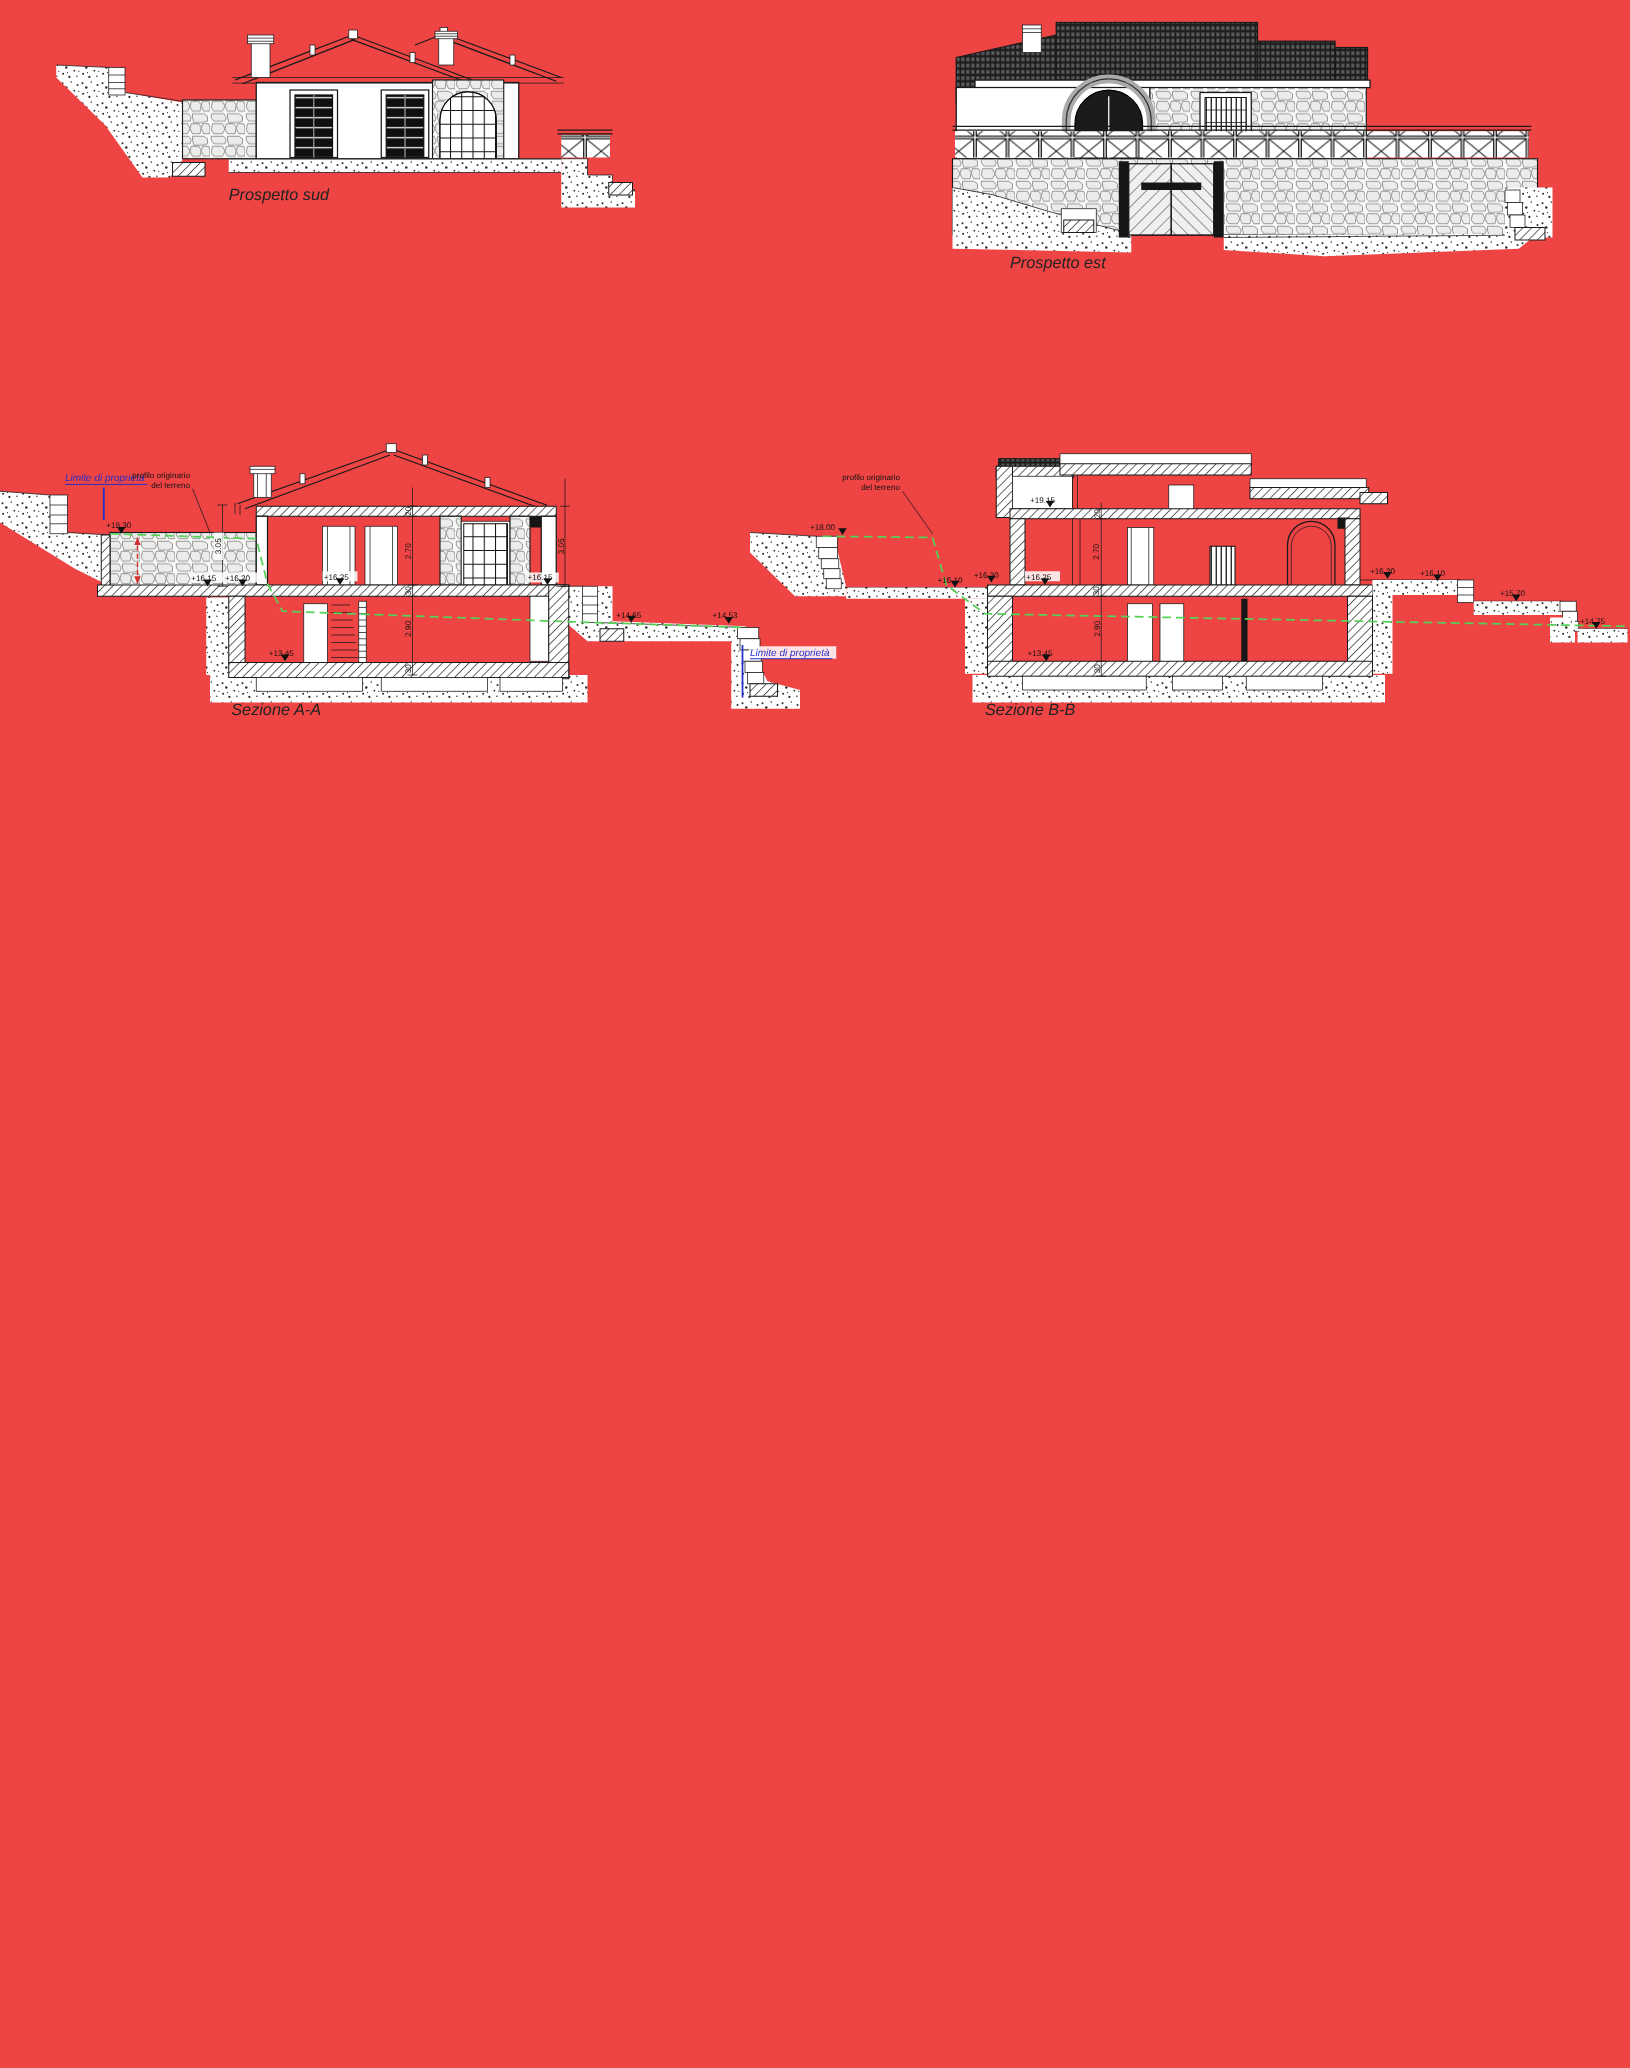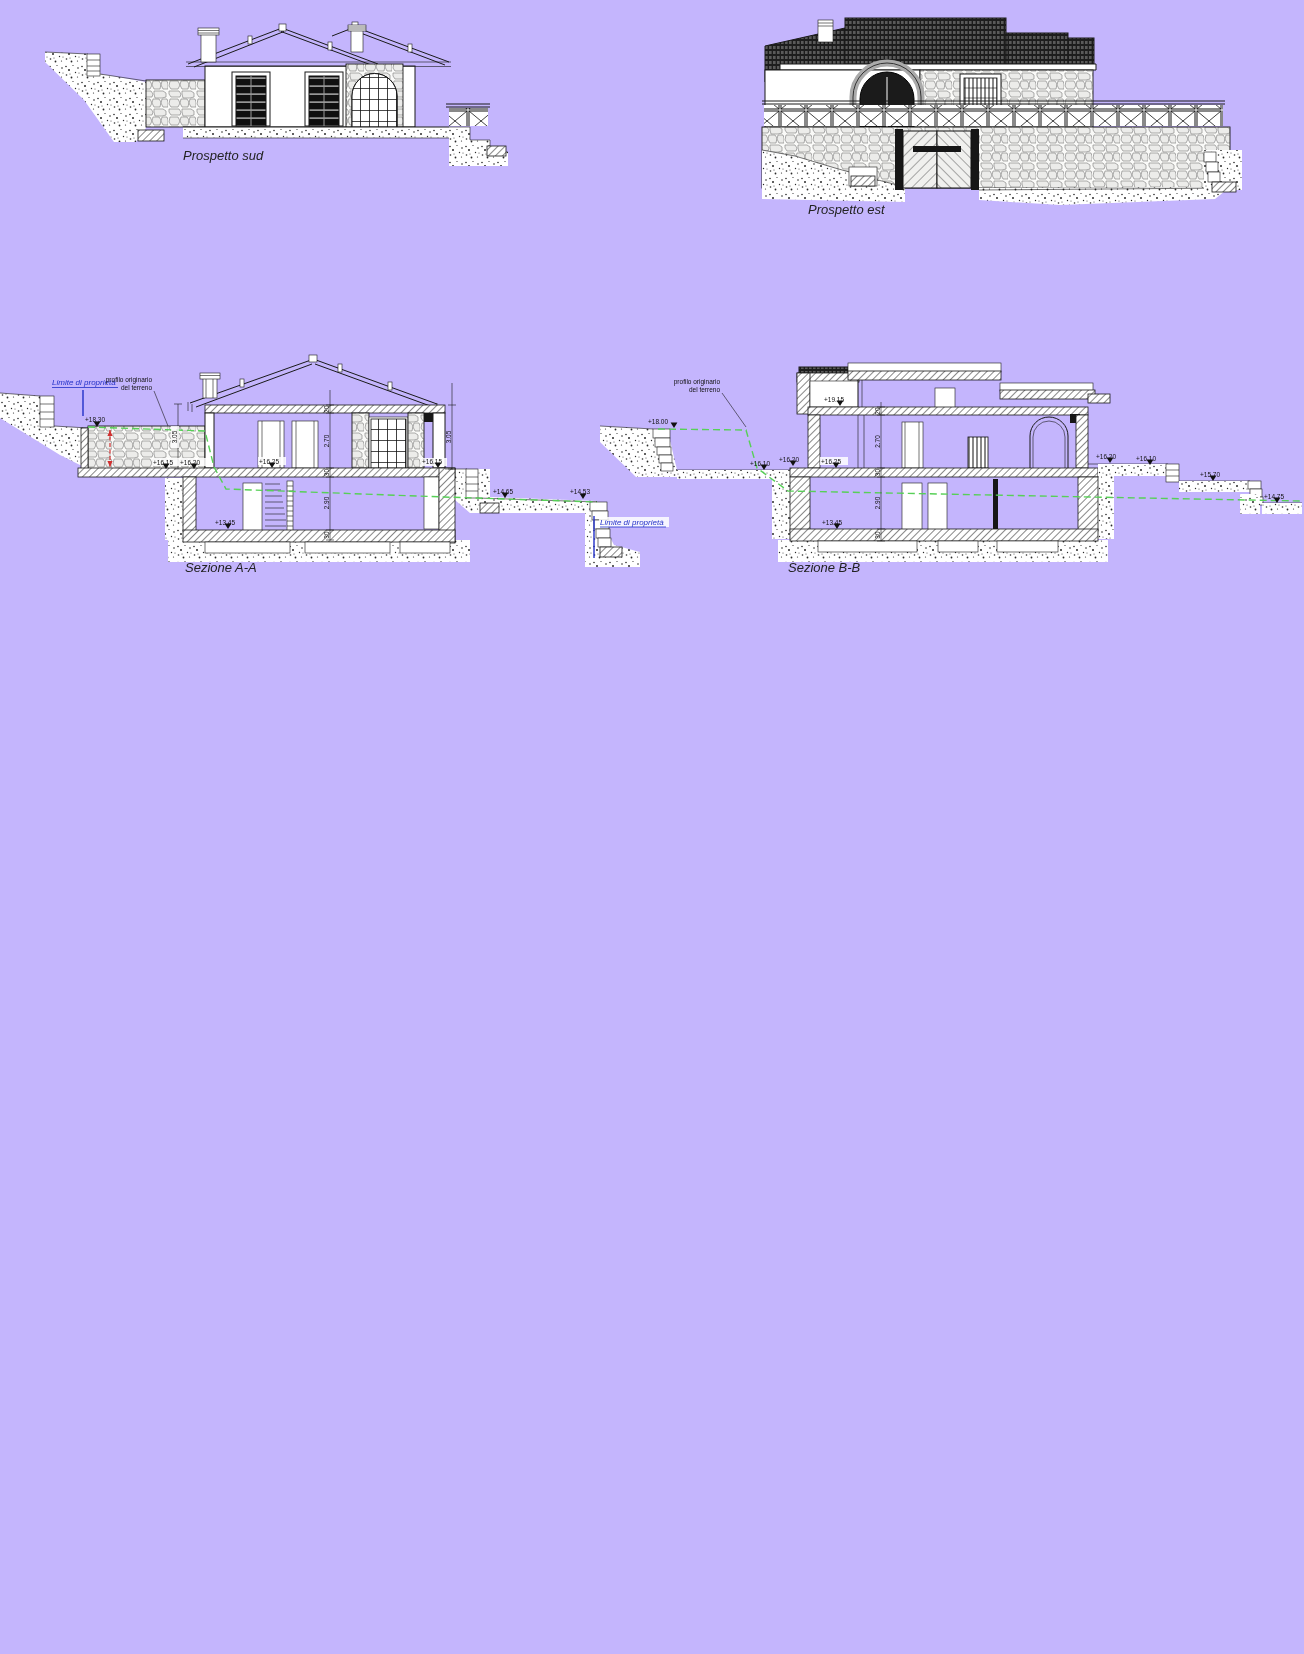--- a/index.html
+++ b/index.html
@@ -1,16 +1,16 @@
 <!DOCTYPE html>
 <html><head>
 <meta charset="utf-8">
 <style>
   html,body{margin:0;padding:0;background:#e8e8e8;}
-  #sheet{position:relative;width:1304px;height:1654px;background:#c4b5fd;margin:0 auto;
+  #sheet{position:relative;width:1304px;height:1654px;background:#ef4444;margin:0 auto;
          font-family:"Liberation Sans",sans-serif;overflow:hidden;}
   svg{position:absolute;left:0;top:0;}
   .k  {stroke:#1a1a1a;stroke-width:1;fill:none;}
   .kt {stroke:#1a1a1a;stroke-width:.6;fill:none;}
   .wf {fill:#ffffff;stroke:#1a1a1a;stroke-width:1;}
   .wft{fill:#ffffff;stroke:#1a1a1a;stroke-width:.6;}
   .dark{fill:#161616;stroke:none;}
   .hatch {fill:url(#hatch);stroke:#1a1a1a;stroke-width:.8;}
   .stones{fill:url(#stones);stroke:#1a1a1a;stroke-width:.9;}
   .stip{fill:url(#stipple);stroke:none;}

